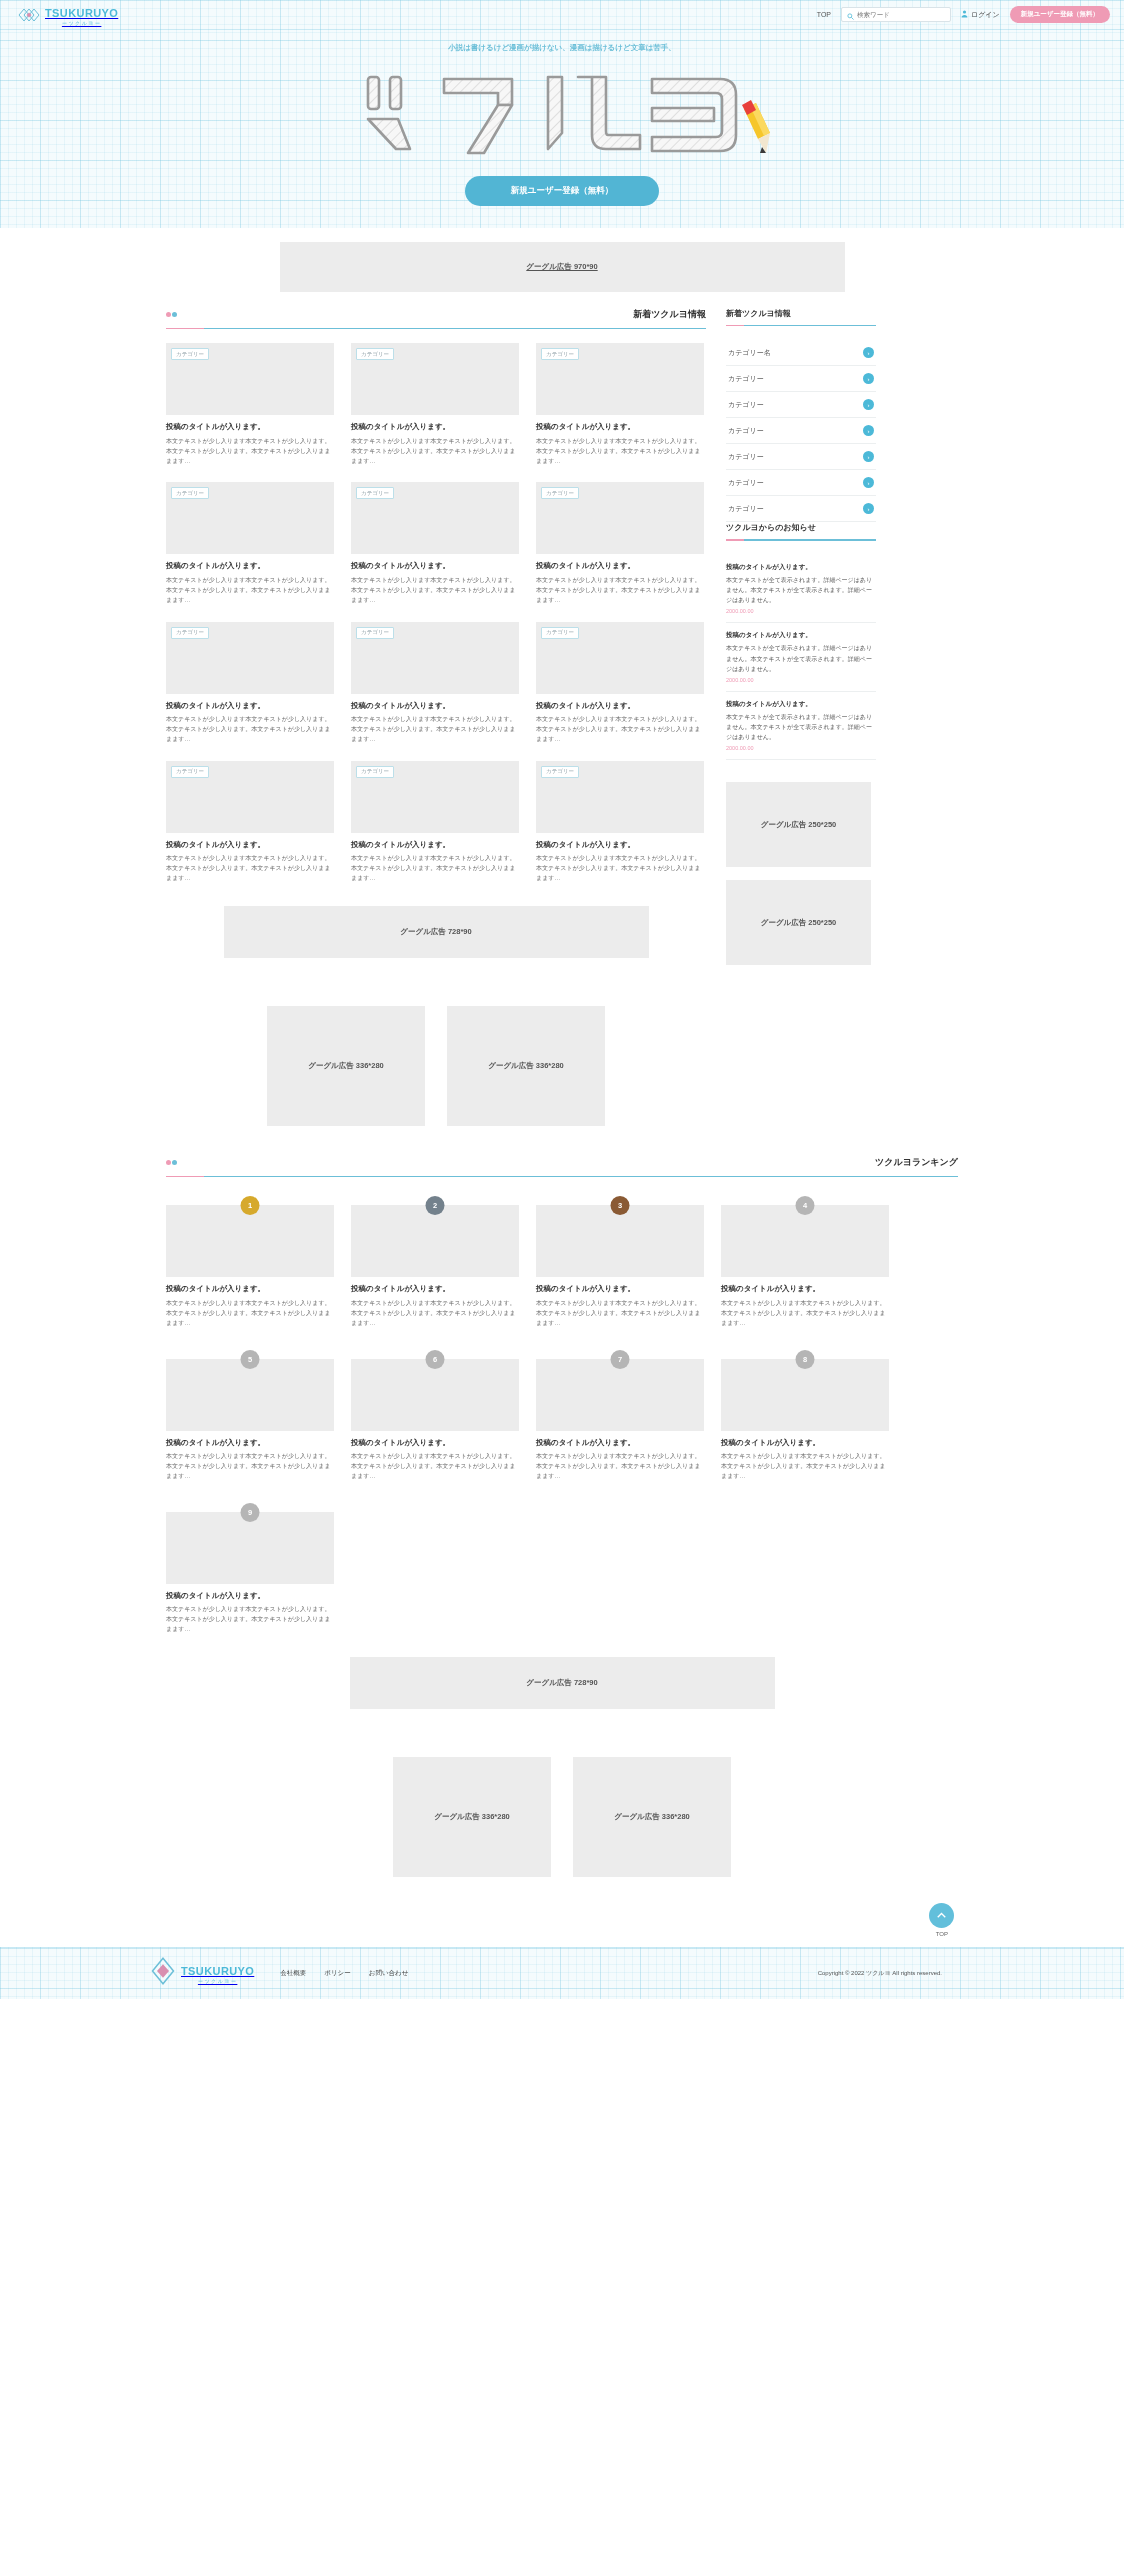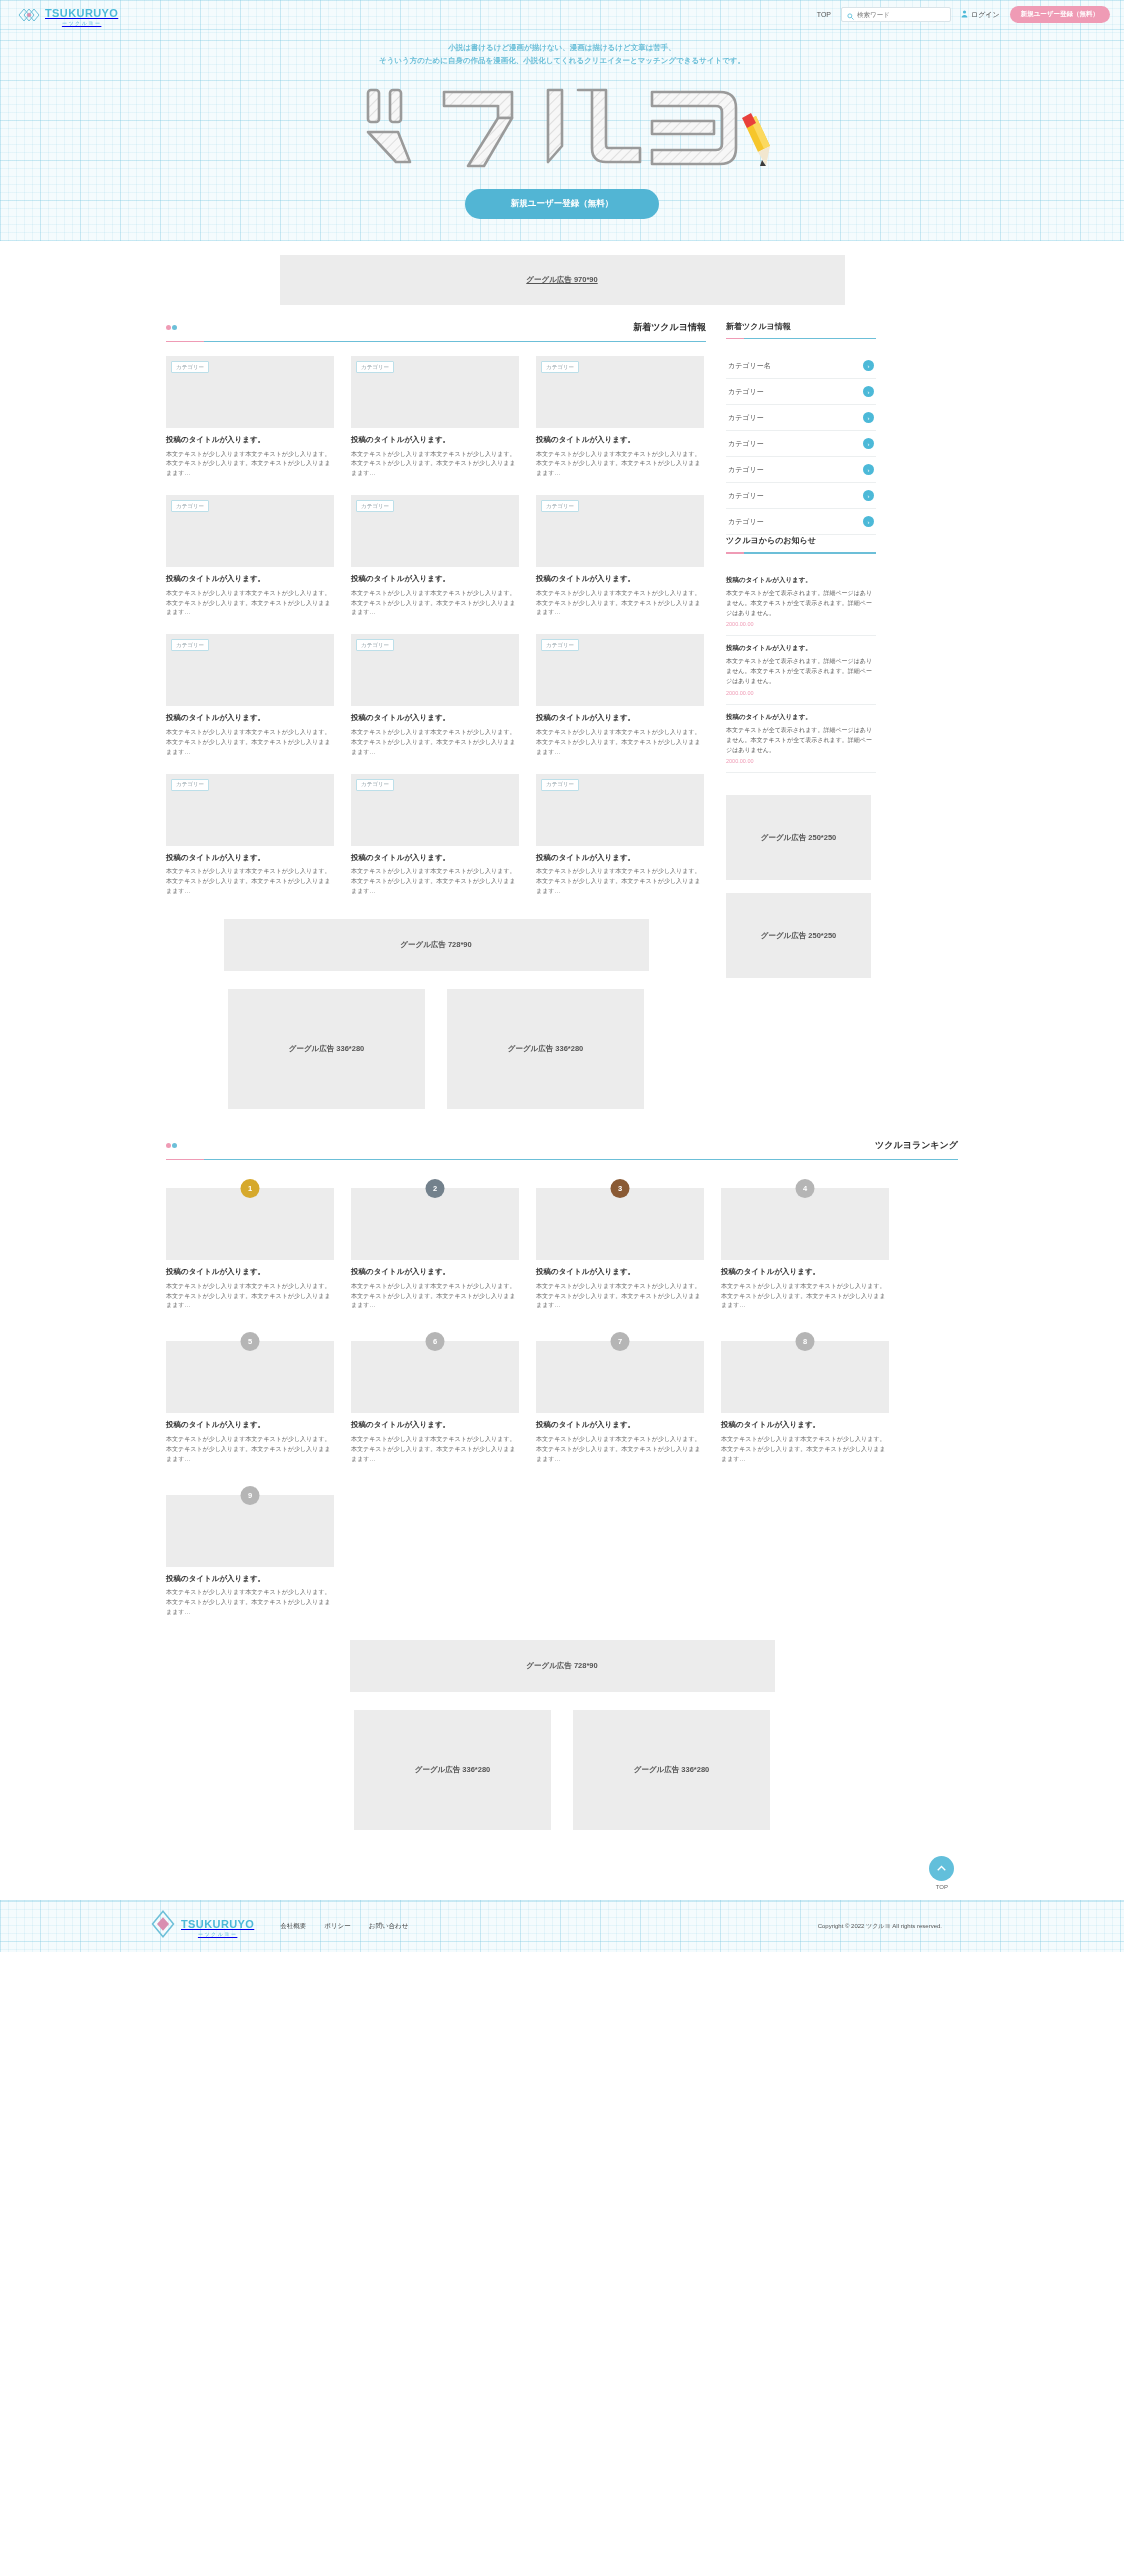--- a/index.html
+++ b/index.html
@@ -85,21 +85,21 @@
   .wrap { width: 792px; margin: 0 auto; }
 
   .ad {
     background: #ececec; color: #555; font-size: 7.5px; font-weight: bold;
     display: flex; align-items: center; justify-content: center;
     text-align: center;
   }
   .ad-970 { width: 565px; height: 50px; margin: 0 auto 16px; text-decoration: underline; }
   .ad-728 { width: 425px; height: 52px; margin: 22px auto 12px; }
   .ad-250 { width: 145px; height: 85px; margin-bottom: 13px; }
-  .ad-336 { width: 197px; height: 120px; }
+  .ad-336 { width: 158px; height: 120px; margin-top: 30px; }
   .ad-336-row { display: flex; gap: 22px; justify-content: center; margin-top: 18px; }
 
   .columns { display: flex; gap: 20px; align-items: flex-start; }
   .main-col { width: 540px; }
   .side-col { width: 150px; }
 
   .sec-head {
     display: flex; align-items: center; gap: 6px;
     padding-bottom: 7px;
     justify-content: space-between;
@@ -235,21 +235,20 @@
         </span>
         <span>ログイン</span>
       </a>
 
       <button class="btn-register">新規ユーザー登録（無料）</button>
     </div>
   </div>
 
   <div class="hero">
     <div class="hero-lead">小説は書けるけど漫画が描けない、漫画は描けるけど文章は苦手、</div>
-    <div class="hero-lead">そういう方のために自身の作品を漫画化、小説化してくれるクリエイターとマッチングできるサイトです。</div>
 
     <div class="hero-art">
       <svg width="420" height="105" viewBox="0 0 420 105">
         <defs>
           <pattern id="hatch" width="7" height="7" patternTransform="rotate(45)" patternUnits="userSpaceOnUse">
             <rect width="7" height="7" fill="#f7f7f7"></rect>
             <line x1="0" y1="0" x2="0" y2="7" stroke="#d8d8d8" stroke-width="1.6"></line>
           </pattern>
         </defs>
         <g fill="url(#hatch)" stroke="#9a9a9a" stroke-width="2.6" stroke-linejoin="round">

